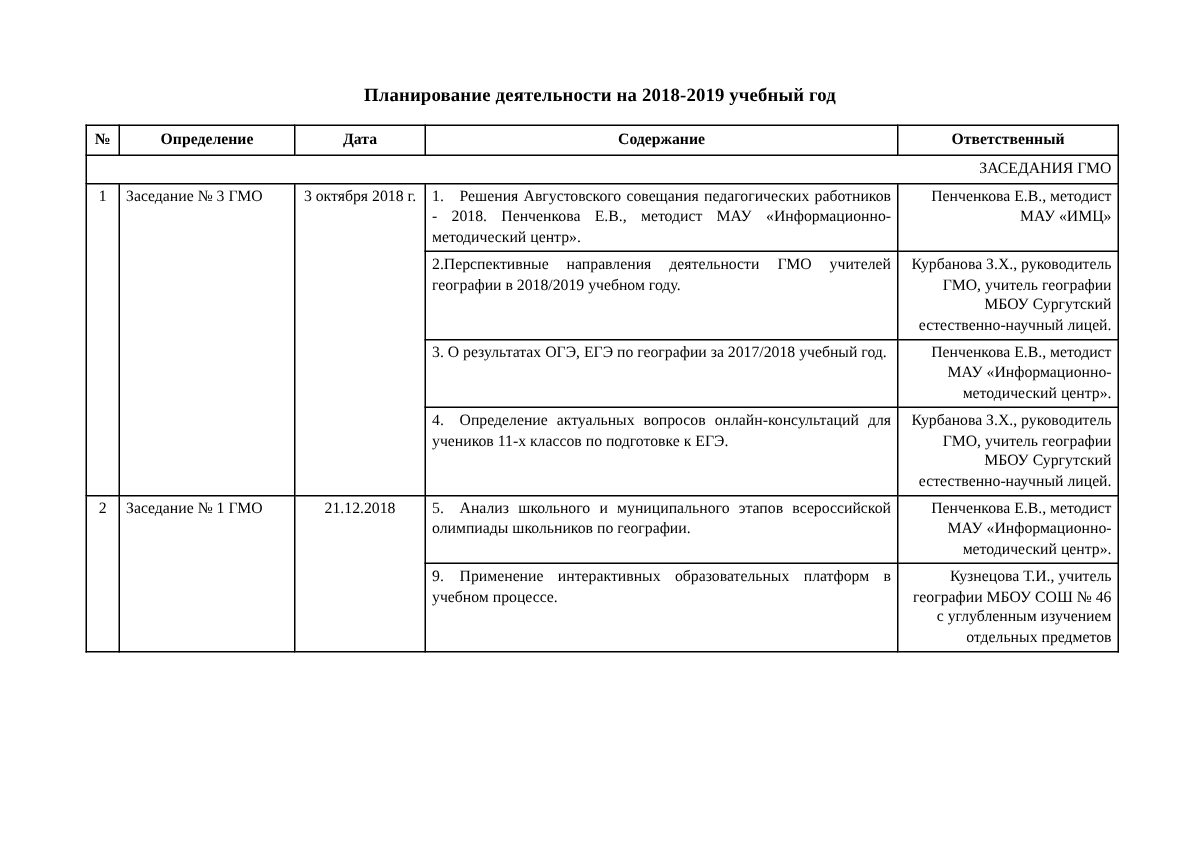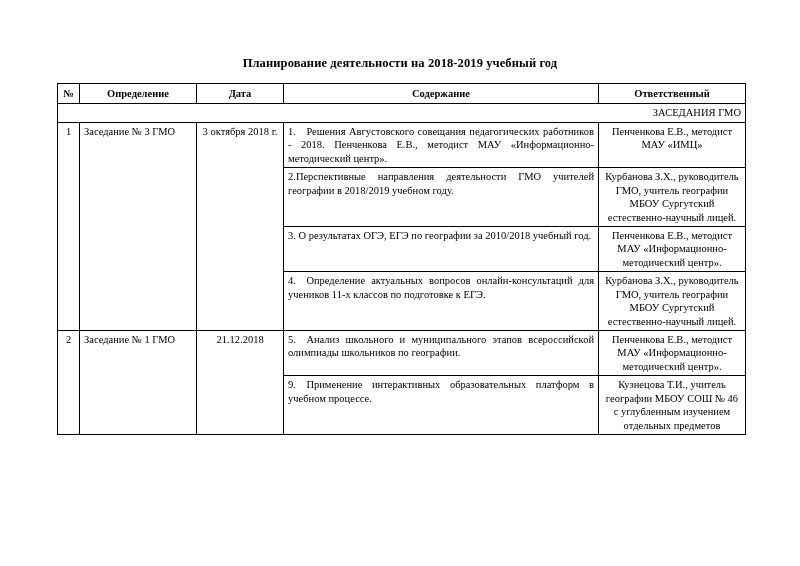--- a/index.html
+++ b/index.html
@@ -57,21 +57,21 @@
   .col-body  { width: 315px; }
   .col-resp  { width: 147px; }
 
   td.cell-num {
     text-align: center;
     font-weight: normal;
   }
   td.cell-event { text-align: left; }
   td.cell-date  { text-align: center; }
   td.cell-body  { text-align: justify; text-justify: inter-word; font-family: Liberation Serif, serif; }
-  td.cell-resp  { text-align: center; }
+  td.cell-resp  { text-align: right; }
 
   tr.section-row td {
     text-align: right;
     font-weight: normal;
     vertical-align: middle;
     padding: 2px 4px;
   }
 </style>
 </head>
 <body>
@@ -108,21 +108,21 @@
         <td class="cell-event" rowspan="4">Заседание № 3 ГМО</td>
         <td class="cell-date" rowspan="4">3 октября 2018 г.</td>
         <td class="cell-body">1. Решения Августовского совещания педагогических работников - 2018. Пенченкова Е.В., методист МАУ «Информационно-методический центр».</td>
         <td class="cell-resp">Пенченкова Е.В., методист  МАУ «ИМЦ»</td>
       </tr>
       <tr>
         <td class="cell-body">2.Перспективные направления деятельности ГМО учителей географии в 2018/2019 учебном году.</td>
         <td class="cell-resp">Курбанова З.Х., руководитель ГМО, учитель географии МБОУ Сургутский естественно-научный лицей.</td>
       </tr>
       <tr>
-        <td class="cell-body">3. О результатах ОГЭ, ЕГЭ по географии за 2010/2018 учебный год.</td>
+        <td class="cell-body">3. О результатах ОГЭ, ЕГЭ по географии за 2017/2018 учебный год.</td>
         <td class="cell-resp">Пенченкова Е.В., методист МАУ «Информационно-методический центр».</td>
       </tr>
       <tr>
         <td class="cell-body">4. Определение актуальных вопросов онлайн-консультаций для учеников 11-х классов по подготовке к ЕГЭ.</td>
         <td class="cell-resp">Курбанова З.Х., руководитель ГМО, учитель географии МБОУ Сургутский естественно-научный лицей.</td>
       </tr>
 
       <tr>
         <td class="cell-num" rowspan="2">2</td>
         <td class="cell-event" rowspan="2">Заседание № 1 ГМО</td>

